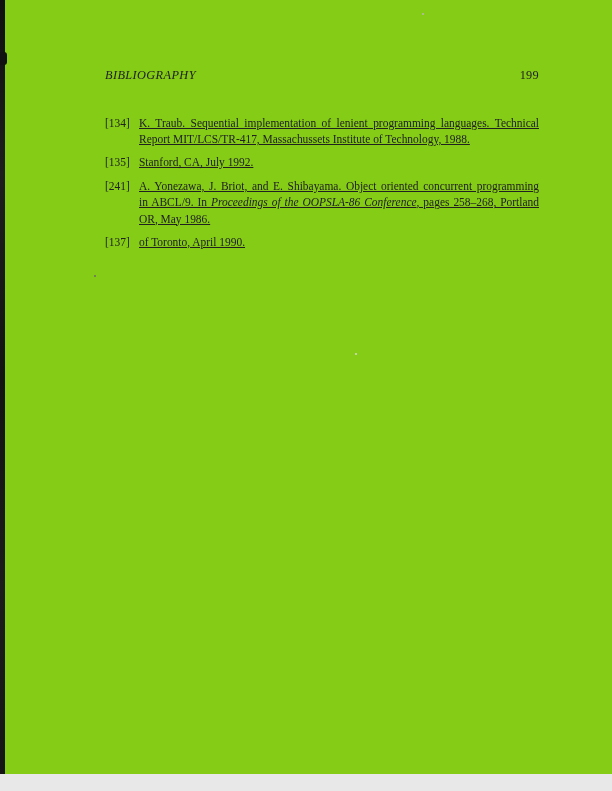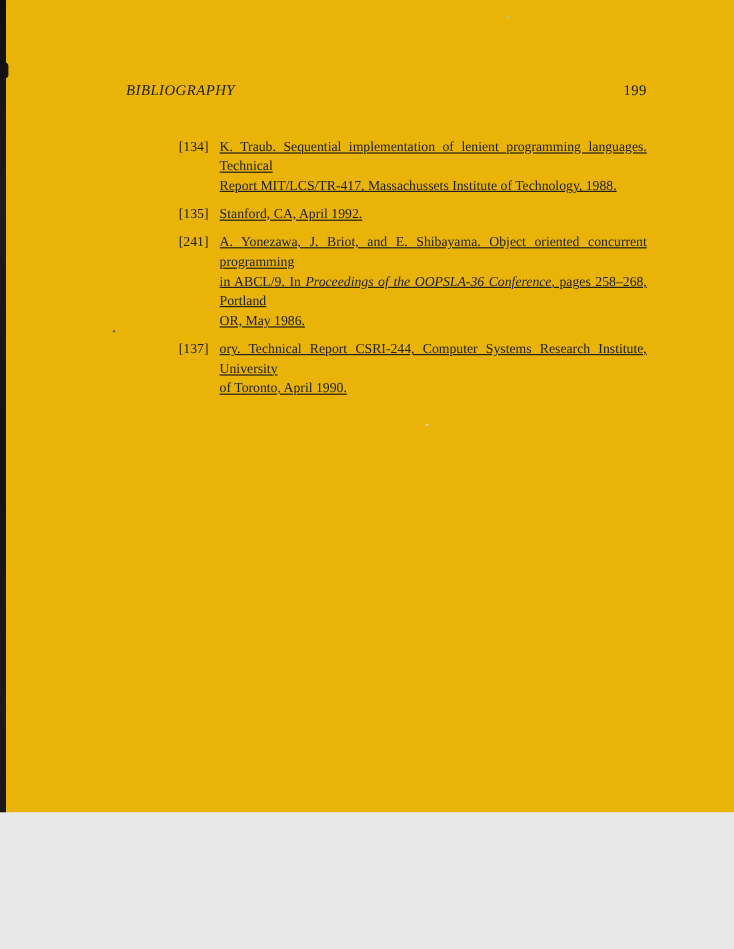--- a/index.html
+++ b/index.html
@@ -1,20 +1,20 @@
 <!DOCTYPE html>
 <html><head>
 <meta charset="utf-8">
 <style>
   html, body { margin: 0; padding: 0; background: #e8e8e8; }
   .page {
     position: relative;
     width: 612px;
-    height: 677px;
-    background: #eab308;
+    height: 774px;
+    background: #84cc16;
     overflow: hidden;
     font-family: "Liberation Serif", "DejaVu Serif", serif;
     color: #212121;
   }
   
   .scan-bar {
     position: absolute;
     left: 0; top: 0;
     width: 5px; height: 787px;
     background: linear-gradient(180deg, #0f0f0f, #1d1d1d 22%, #121212 48%, #1b1b1b 75%, #141414);
@@ -33,21 +33,21 @@
   }
   .running-header {
     display: flex;
     justify-content: space-between;
     align-items: baseline;
     font-size: 12.3px;
     line-height: 14px;
   }
   .header-title { font-style: italic; letter-spacing: 0.4px; }
   .page-number { letter-spacing: 0.3px; }
-  .entries { margin-top: 32.5px; margin-left: 44px; }
+  .entries { margin-top: 32.5px; }
   .entry {
     position: relative;
     padding-left: 34px;
     margin-bottom: 7px;
     font-size: 11.45px;
     line-height: 16.4px;
   }
   .entry-label { position: absolute; left: 0; top: 0; }
   .entry-line { text-align: justify; text-decoration: underline; }
   .entry-line.justify-full { text-align-last: justify; }
@@ -75,28 +75,27 @@
     </div>
 
     <div class="entries">
         <div class="entry">
           <span class="entry-label">[134]</span>
           <div class="entry-line justify-full"><span>K. Traub. Sequential implementation of lenient programming languages. Technical</span></div>
           <div class="entry-line"><span>Report MIT/LCS/TR-417, Massachussets Institute of Technology, 1988.</span></div>
         </div>
         <div class="entry">
           <span class="entry-label">[135]</span>
-          <div class="entry-line"><span>Stanford, CA, April 1992.</span></div>
+          <div class="entry-line"><span>Stanford, CA, July 1992.</span></div>
         </div>
         <div class="entry">
           <span class="entry-label">[241]</span>
           <div class="entry-line justify-full"><span>A. Yonezawa, J. Briot, and E. Shibayama. Object oriented concurrent programming</span></div>
-          <div class="entry-line justify-full"><span>in ABCL/9. In </span><span class="it">Proceedings of the OOPSLA-36 Conference</span><span>, pages 258–268, Portland</span></div>
+          <div class="entry-line justify-full"><span>in ABCL/9. In </span><span class="it">Proceedings of the OOPSLA-86 Conference</span><span>, pages 258–268, Portland</span></div>
           <div class="entry-line"><span>OR, May 1986.</span></div>
         </div>
         <div class="entry">
           <span class="entry-label">[137]</span>
-          <div class="entry-line justify-full"><span>ory. Technical Report CSRI-244, Computer Systems Research Institute, University</span></div>
           <div class="entry-line"><span>of Toronto, April 1990.</span></div>
         </div>
       </div>
   </div>
 </div>
 
 </body></html>

